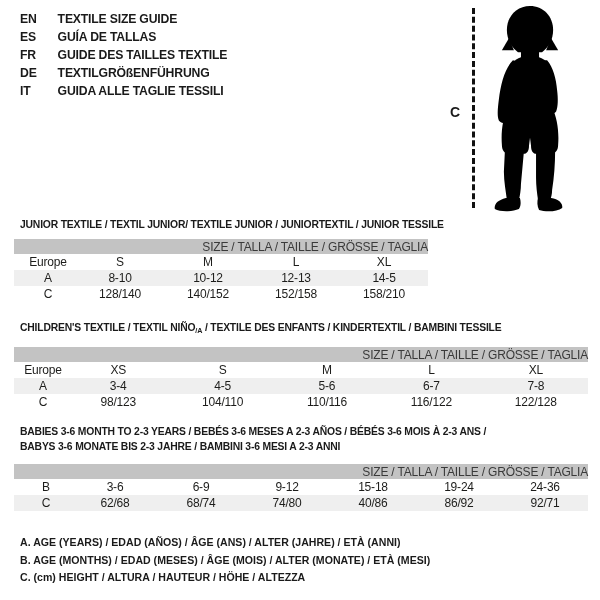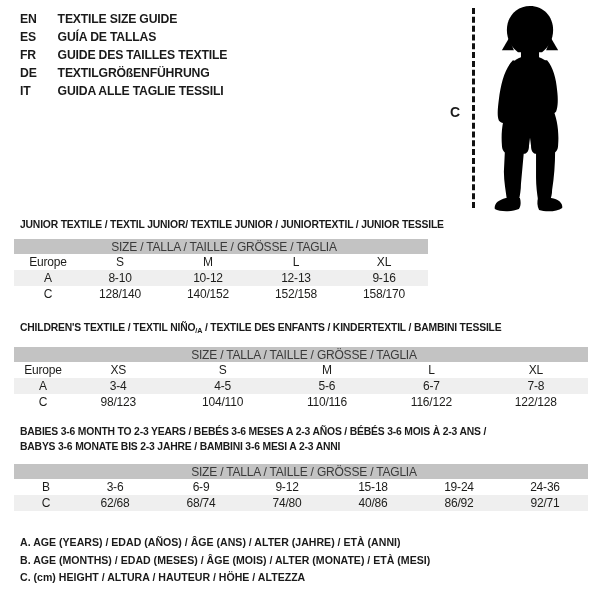--- a/index.html
+++ b/index.html
@@ -23,21 +23,21 @@
 
   
   .tbl-title{
     position:absolute;font-weight:bold;font-size:11.5px;letter-spacing:-0.2px;
     white-space:nowrap;transform:scaleX(0.9);transform-origin:0 0;line-height:15px;
   }
   table.sg{position:absolute;border-collapse:collapse;table-layout:fixed;font-size:12px;letter-spacing:-0.2px;}
   table.sg td{padding:0;height:16px;text-align:center;vertical-align:middle;color:#1d1d1b;}
   table.sg td.lbl{text-align:center;padding-left:6px;}
   table.sg tr.bar td{
-    background:#c3c3c3;color:#3a3a3a;text-align:center;padding-left:6px;height:15px;
+    background:#c3c3c3;color:#3a3a3a;text-align:right;padding-left:6px;height:15px;
     font-size:12px;
   }
   table.sg tr.alt td{background:#efefef;}
   .sub{font-size:8px;vertical-align:-2px;font-weight:bold;}
 
   
   .notes{position:absolute;left:20px;top:534px;transform:scaleX(0.92);transform-origin:0 0;}
   .note-line{font-weight:bold;font-size:11.5px;line-height:17.5px;white-space:nowrap;}
 </style>
 </head>
@@ -105,28 +105,28 @@
       <td>S</td>
       <td>M</td>
       <td>L</td>
       <td>XL</td>
     </tr>
     <tr class="alt">
       <td class="lbl">A</td>
       <td>8-10</td>
       <td>10-12</td>
       <td>12-13</td>
-      <td>9-16</td>
+      <td>14-5</td>
     </tr>
     <tr>
       <td class="lbl">C</td>
       <td>128/140</td>
       <td>140/152</td>
       <td>152/158</td>
-      <td>158/170</td>
+      <td>158/210</td>
     </tr>
   </tbody>
     </table>
 
   <div class="tbl-title" style="left:20px;top:320px;">
     <span>CHILDREN'S TEXTILE / TEXTIL NIÑO</span><span class="sub">/A</span><span> / TEXTILE DES ENFANTS / KINDERTEXTIL / BAMBINI TESSILE</span>
   </div>
   <table class="sg" style="left:14px;top:347px;width:574px;">
     <colgroup>
         <col style="width:52px">

